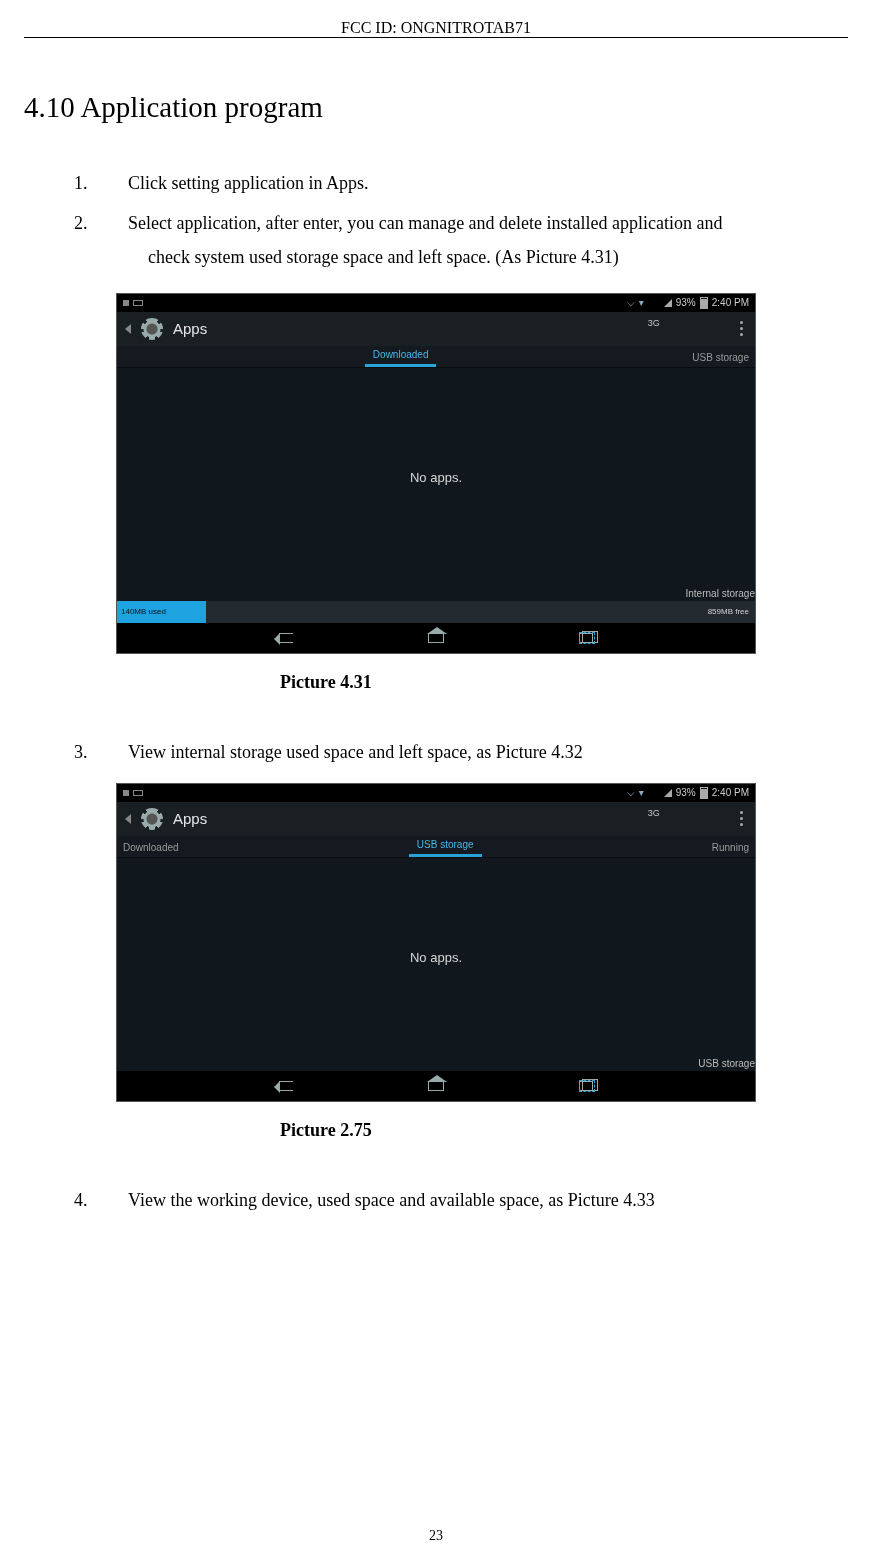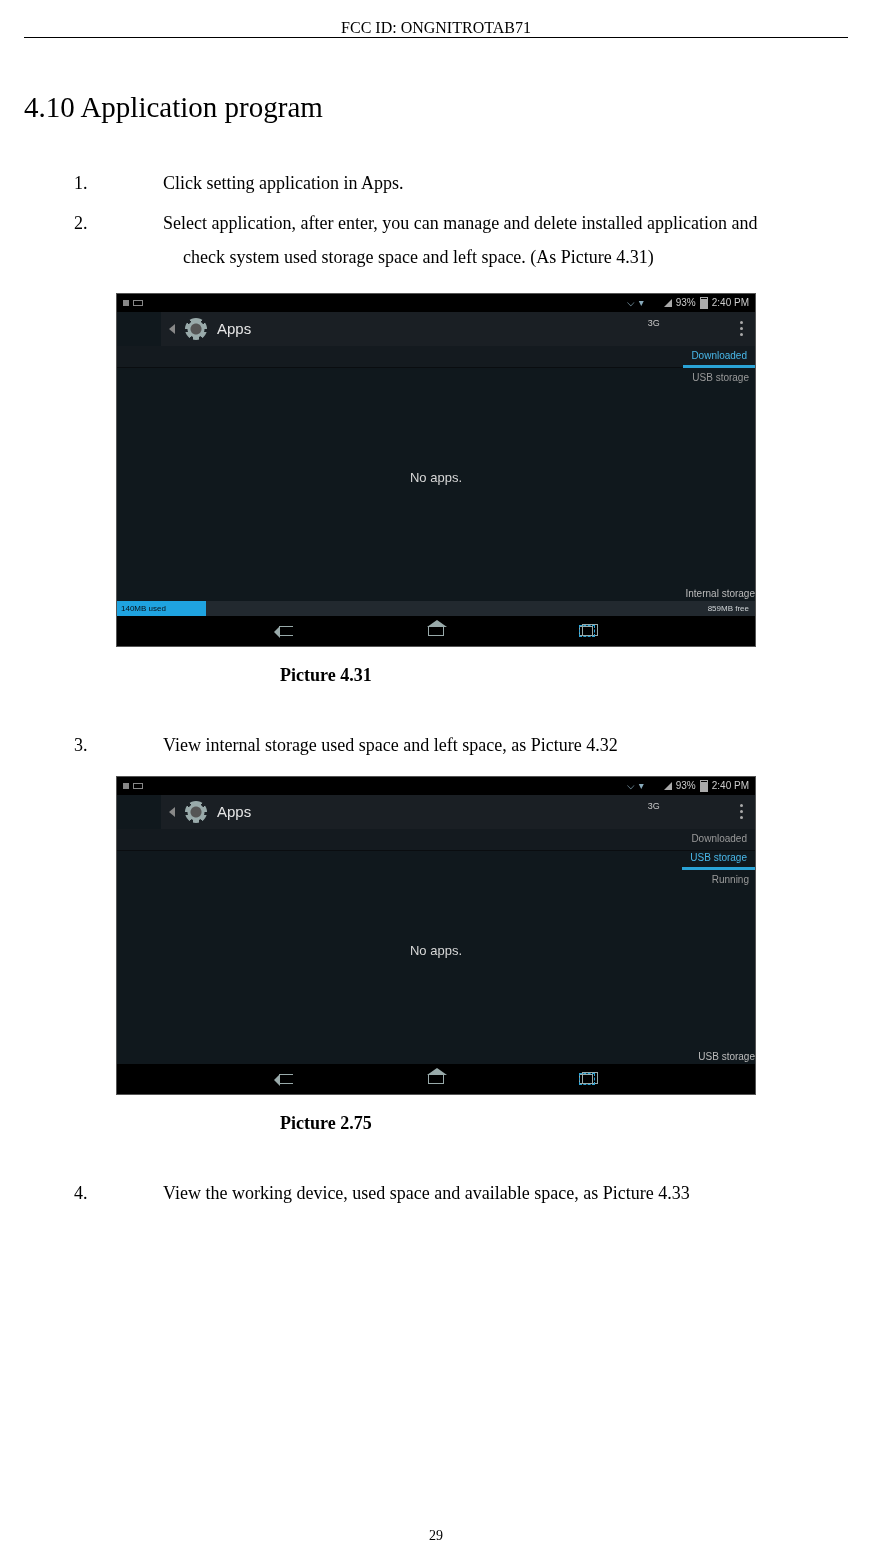--- a/index.html
+++ b/index.html
@@ -33,21 +33,21 @@
   .li {
     display: flex;
     font-size: 18px;
     line-height: 1.9;
     margin-bottom: 6px;
   }
   .li-num {
     width: 54px;
     flex: none;
   }
-  .li-body { flex: 1; margin-left: 35px; }
+  .li-body { flex: 1; }
   .li-body .wrap2 { padding-left: 20px; }
   .fig-wrap {
     margin: 18px 0 8px 92px;
   }
   .caption {
     font-size: 18px;
     font-weight: bold;
     margin: 18px 0 42px 256px;
   }
   .page-num {
@@ -92,21 +92,20 @@
     background: linear-gradient(to top, #aaa 93%, transparent 93%);
     position: relative;
   }
   .titlebar {
     height: 34px;
     background: #1a1f24;
     display: flex;
     align-items: center;
     padding: 14px 8px;
     justify-content: space-between;
-    margin-left: 44px;
   }
   .titlebar .tleft { display:flex; align-items:center; gap:10px; }
   .chev {
     width:0; height:0;
     border-top:5px solid transparent;
     border-bottom:5px solid transparent;
     border-right:6px solid #888;
   }
   .gear {
     width:22px; height:22px; border-radius:50%;
@@ -118,42 +117,41 @@
   .kebab { display:flex; flex-direction:column; gap:3px; padding-right:4px; }
   .kebab span { width:3px; height:3px; background:#aaa; border-radius:50%; }
   .tabs {
     height: 22px;
     background: #141a1f;
     display: flex;
     align-items: flex-end;
     font-size: 10px;
     color: #9a9a9a;
     border-bottom: 1px solid #0a0d10;
-    flex-direction: column;
   }
   .tabs .tab { padding: 4px 8px; }
   .tabs .tab.active {
     color: #49b7e8;
     border-bottom: 3px solid #2aa3d6;
   }
   .tabs .spacer { flex:1; }
   .apps-body {
     height: 220px;
     display:flex; align-items:center; justify-content:center;
     font-size:13px;
     color:#d8d8d8;
   }
   .storage-label {
     text-align:right;
     font-size:10px;
     color:#bcbcbc;
     padding-bottom:2px;
   }
   .storage-bar {
-    height: 15px;
+    height: 22px;
     background: #22292f;
     display:flex;
     align-items:center;
     font-size:9px;
     color:#cfd3d6;
     position:relative;
   }
   .storage-bar .used-fill {
     height:100%;
     background:#1fa3e0;
@@ -364,13 +362,13 @@
 
   <ol class="ol">
     <li class="li">
       <span class="li-num">4.</span>
       <span class="li-body">View the working device, used space and available space, as Picture 4.33</span>
     </li>
   </ol>
 
 </div>
 
-<div class="page-num">29</div>
+<div class="page-num">23</div>
 
 </body></html>

